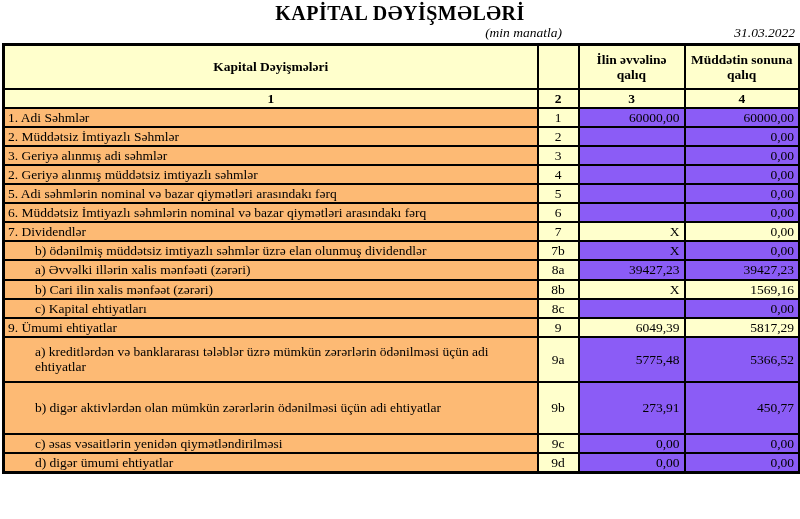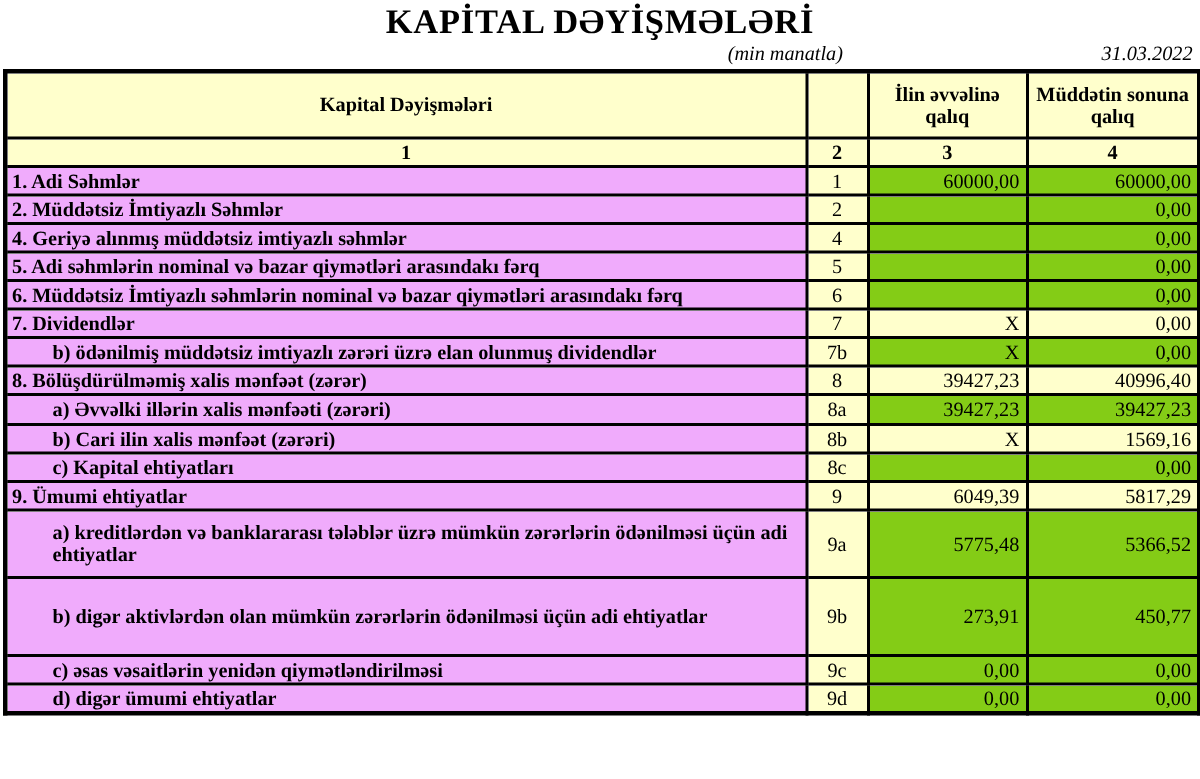--- a/index.html
+++ b/index.html
@@ -9,21 +9,21 @@
     background: #ffffff;
     font-family: "Liberation Serif", serif;
     color: #000;
     overflow: hidden;
   }
   .page { width: 800px; height: 519px; position: relative; }
 
   .title {
     margin: 2px 0 0 0;
     text-align: center;
-    font-size: 23px;
+    font-size: 20px;
     font-weight: bold;
     letter-spacing: 0.5px;
   }
 
   .subhead {
     position: relative;
     height: 17px;
     font-style: italic;
     font-size: 13.5px;
     padding-left: 43px;
@@ -51,24 +51,24 @@
     text-align: center;
     padding: 1px 2px;
   }
   .t thead tr.head-row { height: 44px; margin-top: 24px; }
   .t thead tr.num-row  { height: 15px; }
   .t tbody tr { height: 17px; }
   .t tbody tr.h2a { height: 45px; }
   .t tbody tr.h2b { height: 52px; }
   .t tbody tr.total { height: 19px; }
 
-  .t td.lbl { background: #f0abfc; text-align: left; padding: 1px 10px 1px 3px; font-weight: bold; }
+  .t td.lbl { background: #fdba74; text-align: left; padding: 1px 10px 1px 3px; }
   .t td.ind { padding-left: 30px; }
   .t td.num { background: #FFFFCC; text-align: center; padding: 1px 1px; }
-  .t td.val { background: #84cc16; text-align: right; padding: 1px 4px 1px 2px; }
+  .t td.val { background: #8b5cf6; text-align: right; padding: 1px 4px 1px 2px; }
   .t td.hl  { background: #FFFFCC; }
 </style>
 </head>
 <body>
 
 <div class="page">
 
   <h1 class="title">KAPİTAL DƏYİŞMƏLƏRİ</h1>
 
   <div class="subhead">
@@ -104,21 +104,27 @@
           <td class="val">60000,00</td>
           <td class="val">60000,00</td>
         </tr>
         <tr>
           <td class="lbl">2. Müddətsiz İmtiyazlı Səhmlər</td>
           <td class="num">2</td>
           <td class="val"></td>
           <td class="val">0,00</td>
         </tr>
         <tr>
-          <td class="lbl">4. Geriyə alınmış müddətsiz imtiyazlı səhmlər</td>
+          <td class="lbl">3. Geriyə alınmış adi səhmlər</td>
+          <td class="num">3</td>
+          <td class="val"></td>
+          <td class="val">0,00</td>
+        </tr>
+        <tr>
+          <td class="lbl">2. Geriyə alınmış müddətsiz imtiyazlı səhmlər</td>
           <td class="num">4</td>
           <td class="val"></td>
           <td class="val">0,00</td>
         </tr>
         <tr>
           <td class="lbl">5. Adi səhmlərin nominal və bazar qiymətləri arasındakı fərq</td>
           <td class="num">5</td>
           <td class="val"></td>
           <td class="val">0,00</td>
         </tr>
@@ -128,30 +134,24 @@
           <td class="val"></td>
           <td class="val">0,00</td>
         </tr>
         <tr>
           <td class="lbl">7. Dividendlər</td>
           <td class="num">7</td>
           <td class="val hl">X</td>
           <td class="val hl">0,00</td>
         </tr>
         <tr>
-          <td class="lbl ind">b) ödənilmiş müddətsiz imtiyazlı zərəri üzrə elan olunmuş dividendlər</td>
+          <td class="lbl ind">b) ödənilmiş müddətsiz imtiyazlı səhmlər üzrə elan olunmuş dividendlər</td>
           <td class="num">7b</td>
           <td class="val">X</td>
           <td class="val">0,00</td>
-        </tr>
-        <tr>
-          <td class="lbl">8. Bölüşdürülməmiş xalis mənfəət (zərər)</td>
-          <td class="num">8</td>
-          <td class="val hl">39427,23</td>
-          <td class="val hl">40996,40</td>
         </tr>
         <tr>
           <td class="lbl ind">a) Əvvəlki illərin xalis mənfəəti (zərəri)</td>
           <td class="num">8a</td>
           <td class="val">39427,23</td>
           <td class="val">39427,23</td>
         </tr>
         <tr>
           <td class="lbl ind">b) Cari ilin xalis mənfəət (zərəri)</td>
           <td class="num">8b</td>

